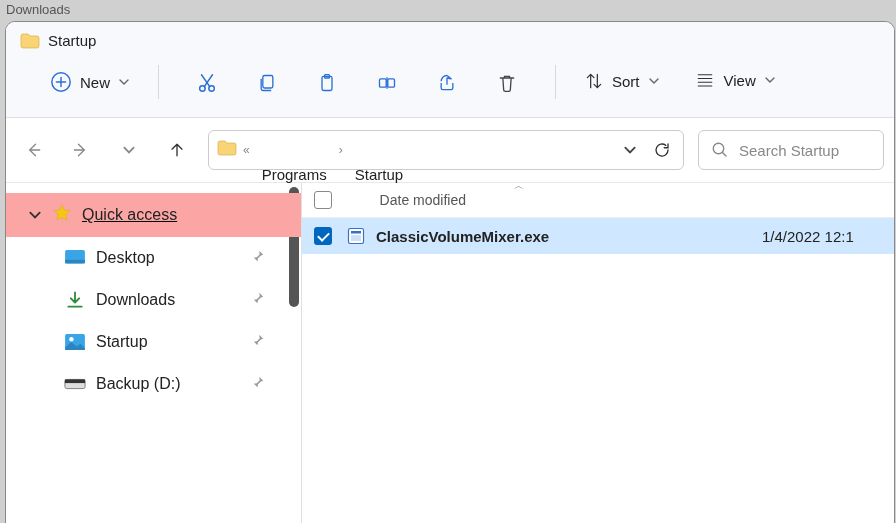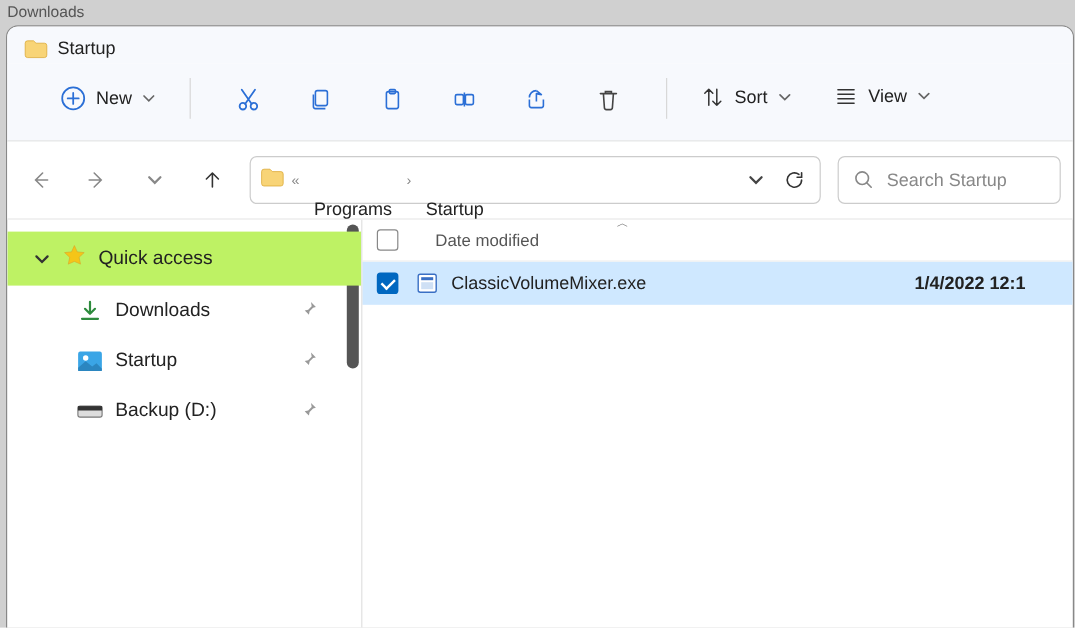--- a/index.html
+++ b/index.html
@@ -32,42 +32,42 @@
     .address .addr-icon { width: 26px; height: 26px; display: inline-flex; align-items: center; justify-content: center; cursor: pointer; color: #444; }
     .search { width: 186px; border: 1px solid #ccc; border-radius: 6px; height: 40px; display: flex; align-items: center; padding: 16px 12px; gap: 10px; color: #777; }
     .search input { border: none; outline: none; font-size: 15px; color: #333; width: 100%; background: transparent; }
     .search input::placeholder { color: #888; }
 
     
     .main { flex: 1; display: flex; overflow: hidden; }
     .sidebar { width: 296px; border-right: 1px solid #e0e0e0; overflow-y: auto; padding-top: 10px; position: relative; }
     .sidebar-scrollbar { position: absolute; right: 2px; top: 4px; width: 10px; height: 120px; background: #555; border-radius: 5px; }
     .side-item { display: flex; align-items: center; gap: 10px; padding: 10px 10px 10px 22px; font-size: 16px; cursor: pointer; position: relative; }
-    .side-item.header { background: #bef264; font-weight: 400; }
+    .side-item.header { background: #fca5a5; font-weight: 400; text-decoration: underline; }
     .side-item.header .chev-toggle { width: 14px; height: 14px; color: #333; }
     .side-item .star { color: #f5c518; }
     .side-sub { padding-left: 58px; }
     .side-item .pin { position: absolute; right: 36px; color: #888; }
     .side-item .label { color: #222; }
     .side-icon { width: 22px; height: 22px; display: inline-flex; align-items: center; justify-content: center; }
 
     
     .filearea { flex: 1; display: flex; flex-direction: column; }
     .col-header { display: flex; align-items: center; padding: 8px 12px; border-bottom: 1px solid #eee; font-size: 14px; color: #555; position: relative; }
     .col-header .chk { width: 18px; height: 18px; border: 1.5px solid #888; border-radius: 3px; margin-right: 14px; }
     .col-name { flex: 1; display: flex; align-items: center; gap: 6px; }
     .sort-ind { position: absolute; left: 212px; top: -4px; font-size: 10px; color: #666; }
-    .col-date { width: 120px; text-align: center; }
+    .col-date { width: 120px; text-align: right; }
     .file-row { display: flex; align-items: center; padding: 8px 12px; font-size: 15px; }
     .file-row.selected { background: #cfe8ff; }
     .file-row .chk { width: 18px; height: 18px; border-radius: 3px; margin-right: 14px; background: #0067c0; display: inline-flex; align-items: center; justify-content: center; }
     .file-row .chk::after { content: ""; width: 5px; height: 9px; border: solid #fff; border-width: 0 2px 2px 0; transform: rotate(45deg); margin-top: -2px; }
     .file-row .ficon { width: 20px; height: 20px; margin-right: 10px; display: inline-flex; align-items: center; justify-content: center; }
-    .file-row .fname { flex: 1; color: #222; }
-    .file-row .fdate { width: 120px; color: #222; white-space: nowrap; font-weight: bold; }
+    .file-row .fname { flex: 1; color: #222; font-weight: bold; }
+    .file-row .fdate { width: 120px; color: #222; white-space: nowrap; }
 
     svg { overflow: visible; }
   </style>
 </head>
 <body>
 
 <div class="outer-label">Downloads</div>
 
 <div class="window">
 
@@ -220,20 +220,34 @@
             <path d="M2 4l4 4 4-4" fill="none" stroke="#333" stroke-width="1.6" stroke-linecap="round"></path>
           </svg>
         <span class="star">
           <svg width="20" height="20" viewBox="0 0 24 24">
               <path d="M12 2l2.9 6.3 6.9.7-5.1 4.7 1.4 6.8L12 17.8 5.9 20.5l1.4-6.8L2.2 9l6.9-.7z" fill="#f5c518" stroke="#d9a52b" stroke-width="0.6"></path>
             </svg>
         </span>
         <span class="label">Quick access</span>
       </div>
 
+      <div class="side-item side-sub">
+        <span class="side-icon">
+          <svg width="22" height="18" viewBox="0 0 24 20">
+              <rect x="1" y="1" width="22" height="15" rx="2" fill="#3aa5e6"></rect>
+              <rect x="1" y="12" width="22" height="4" fill="#2b86c0"></rect>
+            </svg>
+        </span>
+        <span class="label">Desktop</span>
+        <span class="pin">
+          <svg width="14" height="14" viewBox="0 0 24 24">
+              <path d="M14 3l7 7-4 1-5 5-1 5-3-3-5 5 5-5-3-3 5-1 5-5z" fill="#999"></path>
+            </svg>
+        </span>
+      </div>
 
       <div class="side-item side-sub">
         <span class="side-icon">
           <svg width="20" height="20" viewBox="0 0 24 24">
               <path d="M12 3v12m0 0l-5-5m5 5l5-5M4 20h16" fill="none" stroke="#2e8b3d" stroke-width="2.2" stroke-linecap="round"></path>
             </svg>
         </span>
         <span class="label">Downloads</span>
         <span class="pin">
           <svg width="14" height="14" viewBox="0 0 24 24">

